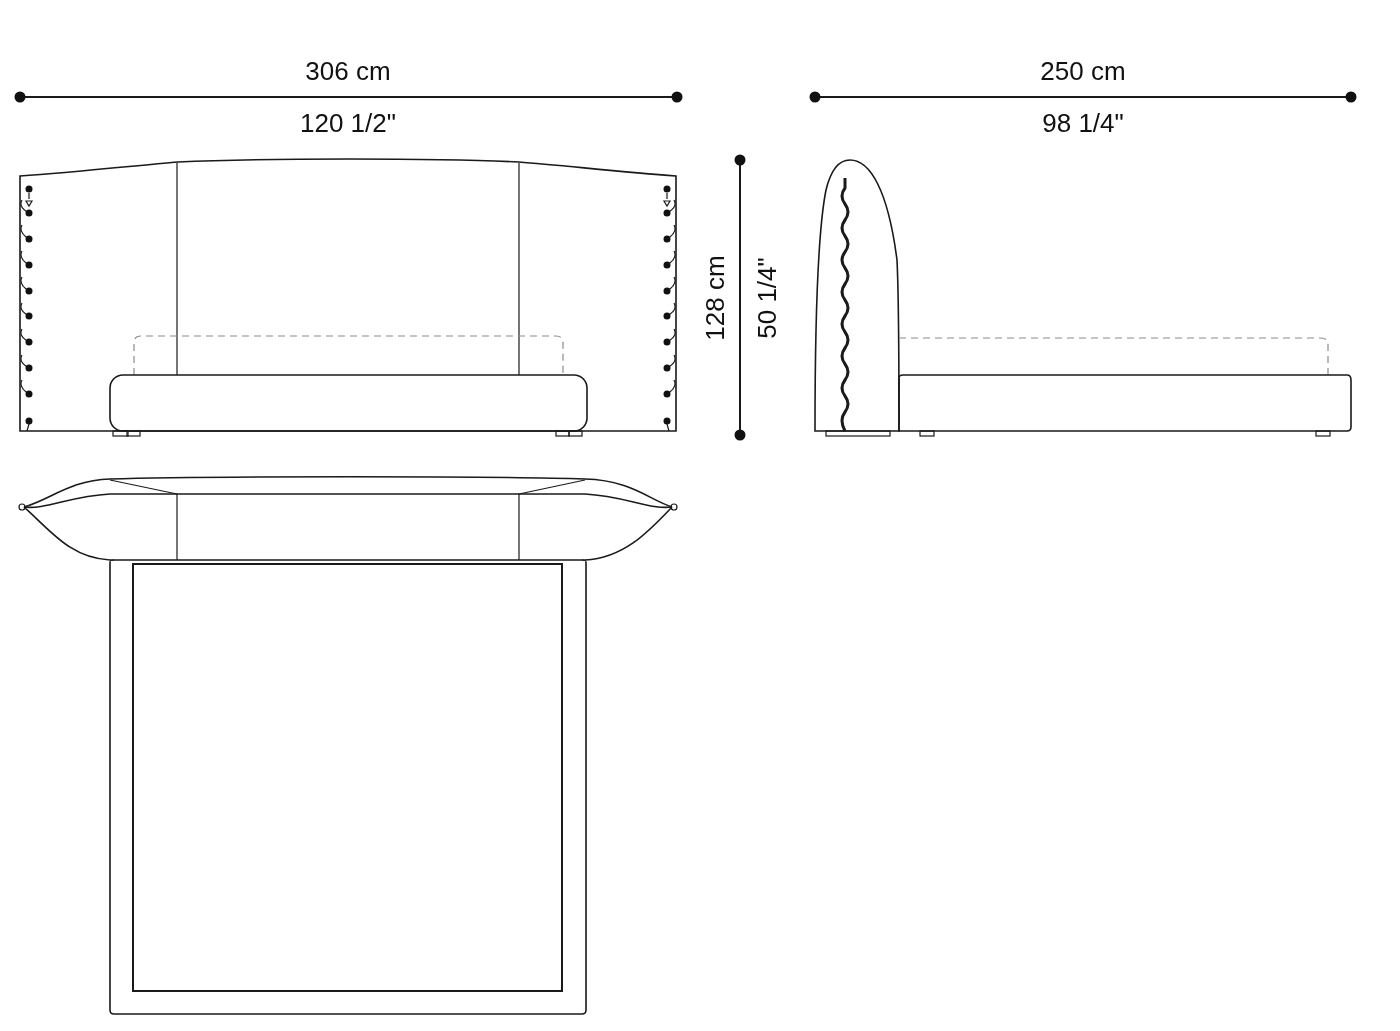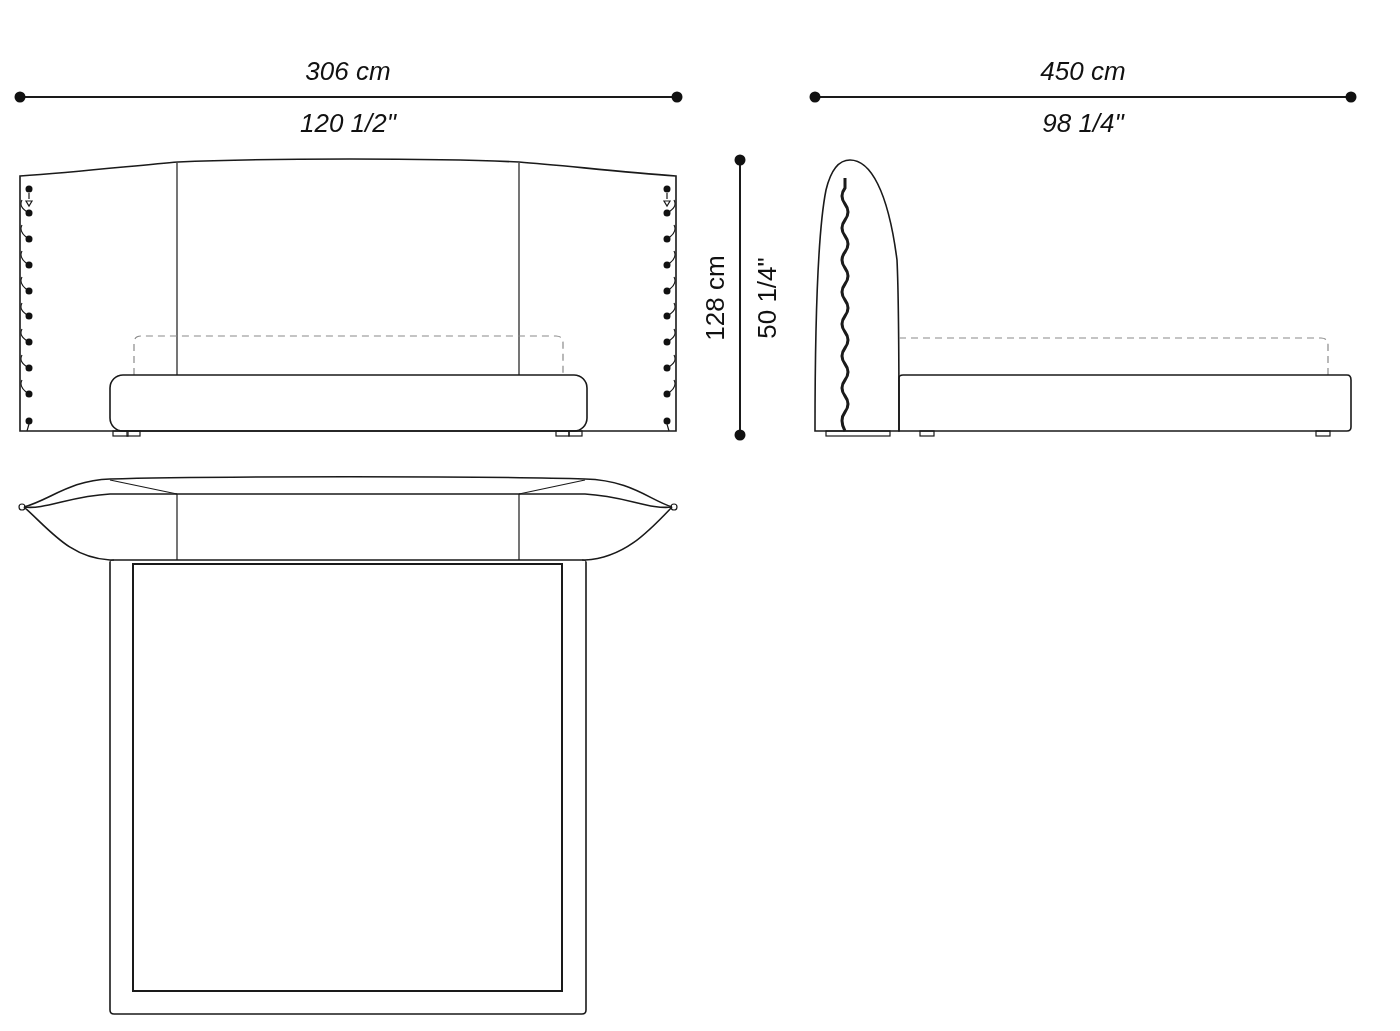--- a/index.html
+++ b/index.html
@@ -3,29 +3,29 @@
 <meta charset="utf-8">
 <style>
   html, body { margin: 0; padding: 0; background: #ffffff; }
   body { width: 1400px; height: 1031px; position: relative; overflow: hidden; font-family: "Liberation Sans", sans-serif; }
   svg { position: absolute; left: 0; top: 0; }
   .ln { stroke: #1a1a1a; stroke-width: 1.6; fill: none; }
   .thin { stroke: #1a1a1a; stroke-width: 1.2; fill: none; }
   .dash { stroke: #8a8a8a; stroke-width: 1.2; fill: none; stroke-dasharray: 7 5; }
   .dim { stroke: #1a1a1a; stroke-width: 2; }
   .dot { fill: #111111; }
-  .lbl { position: absolute; font-size: 26px; color: #111111; white-space: nowrap; transform: translateX(-50%); font-style: italic; }
+  .lbl { position: absolute; font-size: 26px; color: #111111; white-space: nowrap; transform: translateX(-50%); }
   .vlbl { position: absolute; font-size: 26px; color: #111111; white-space: nowrap; transform: translate(-50%,-50%) rotate(-90deg); }
 </style>
 </head>
 <body>
 
 <div class="lbl" style="left:348px; top:56px;">306 cm</div>
 <div class="lbl" style="left:348px; top:108px;">120 1/2"</div>
-<div class="lbl" style="left:1083px; top:56px;">450 cm</div>
+<div class="lbl" style="left:1083px; top:56px;">250 cm</div>
 <div class="lbl" style="left:1083px; top:108px;">98 1/4"</div>
 <div class="vlbl" style="left:715px; top:298px;">128 cm</div>
 <div class="vlbl" style="left:767px; top:298px;">50 1/4"</div>
 
 <svg width="1400" height="1031" viewBox="0 0 1400 1031">
 
   <g>
     <line class="dim" x1="20" y1="97" x2="677" y2="97"></line>
     <circle class="dot" cx="20" cy="97" r="5.5"></circle>
     <circle class="dot" cx="677" cy="97" r="5.5"></circle>

